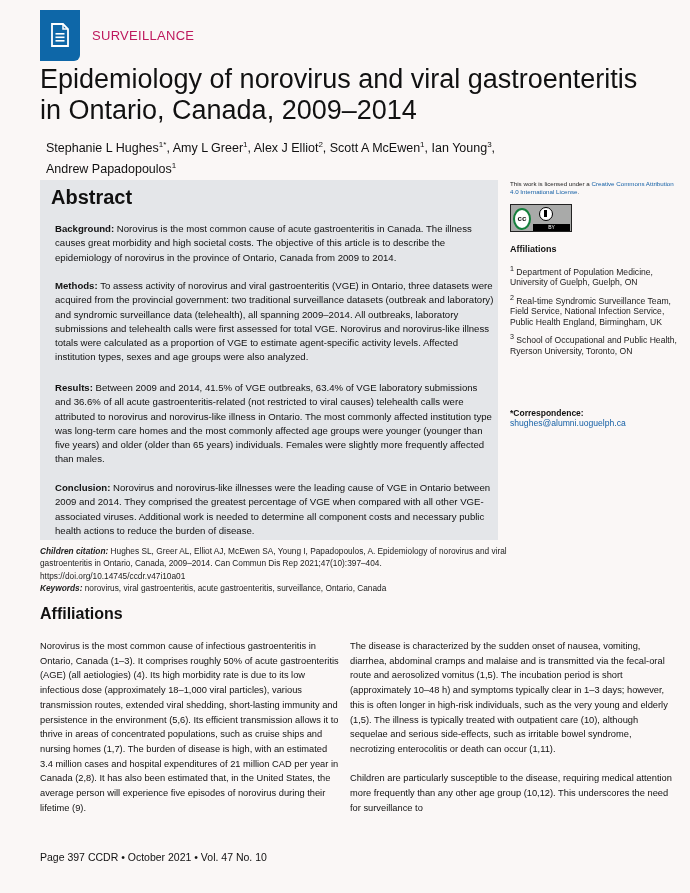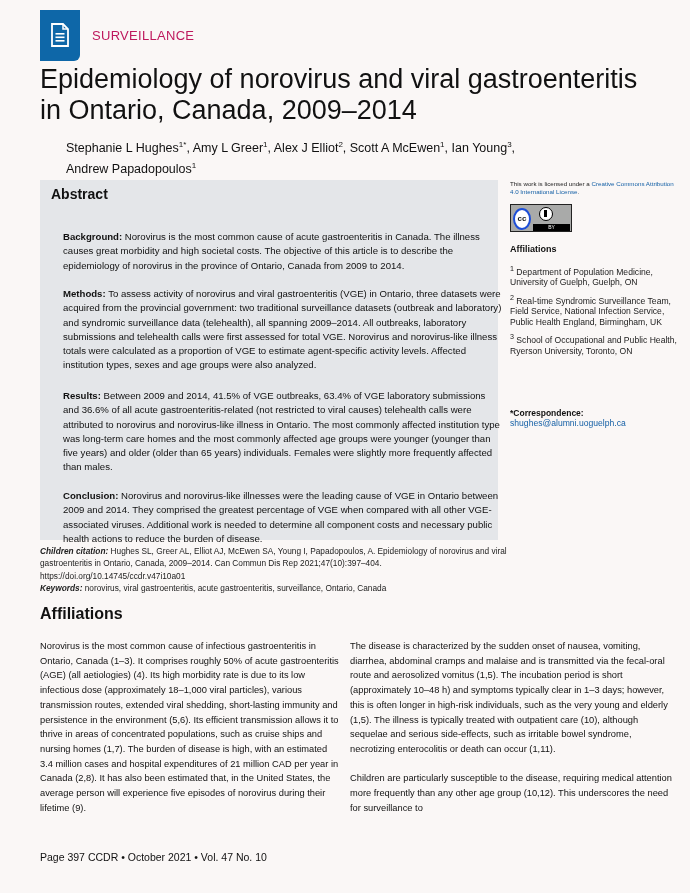--- a/index.html
+++ b/index.html
@@ -20,50 +20,50 @@
     position: absolute; left: 92px; top: 28px;
     font-size: 13px; letter-spacing: 0.3px; color: #be185d;
   }
   .title {
     position: absolute; left: 40px; top: 64px; width: 620px;
     font-size: 27px; line-height: 31px; color: #111; font-weight: normal;
     margin: 0;
   }
   .authors {
     position: absolute; left: 46px; top: 136px; width: 560px;
-    font-size: 12.5px; line-height: 18px; color: #111; margin-left: 20px;
+    font-size: 12.5px; line-height: 18px; color: #111;
   }
   .authors sup { font-size: 8px; }
   .abstract {
     position: absolute; left: 40px; top: 180px; width: 458px; height: 360px;
     background: #e4e6e9;
   }
   .abstract h2 {
     position: absolute; left: 11px; top: 6px; margin: 0;
-    font-size: 14px; font-weight: bold; color: #111;
+    font-size: 20px; font-weight: bold; color: #111;
   }
   .abs-para {
     position: absolute; left: 11px; width: 440px;
-    font-size: 9.6px; line-height: 14.3px; margin: 12px; color: #111;
+    font-size: 9.6px; line-height: 14.3px; margin: 4px; color: #111;
   }
   .abs-para b { font-weight: bold; }
   .sidebar {
     position: absolute; left: 510px; top: 180px; width: 172px;
   }
   .license {
     font-size: 6.2px; line-height: 8px; color: #222;
   }
   .license a { color: #1560a6; text-decoration: none; }
   .cc-badge {
     margin-top: 8px; width: 60px; height: 26px; background: #a9aaa9;
     border: 1px solid #222; position: relative;
   }
   .cc-badge .cc {
     position: absolute; left: 2px; top: 3px; width: 18px; height: 22px;
-    background: #fff; border: 2px solid #1d4ed8; border-radius: 50%;
+    background: #fff; border: 2px solid #15803d; border-radius: 50%;
     font-size: 8px; font-weight: bold; text-align: center; line-height: 18px;
     box-sizing: border-box;
   }
   .cc-badge .by {
     position: absolute; left: 28px; top: 2px; width: 14px; height: 14px;
     background: #fff; border: 1.5px solid #000; border-radius: 50%;
     box-sizing: border-box;
   }
   .cc-badge .by::after {
     content: ""; position: absolute; left: 4px; top: 2px; width: 3px; height: 7px; background: #000;

